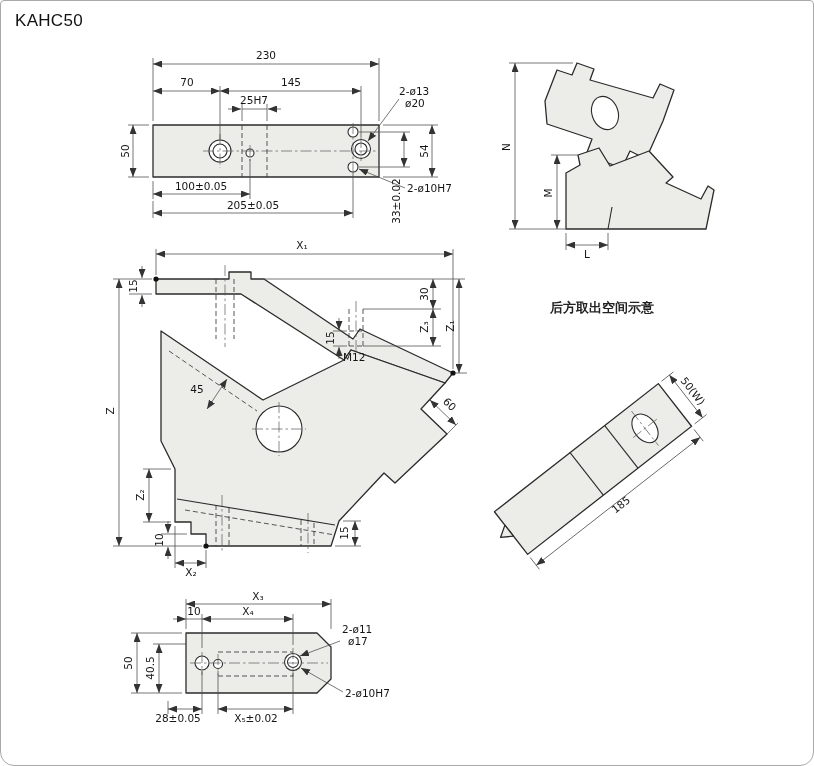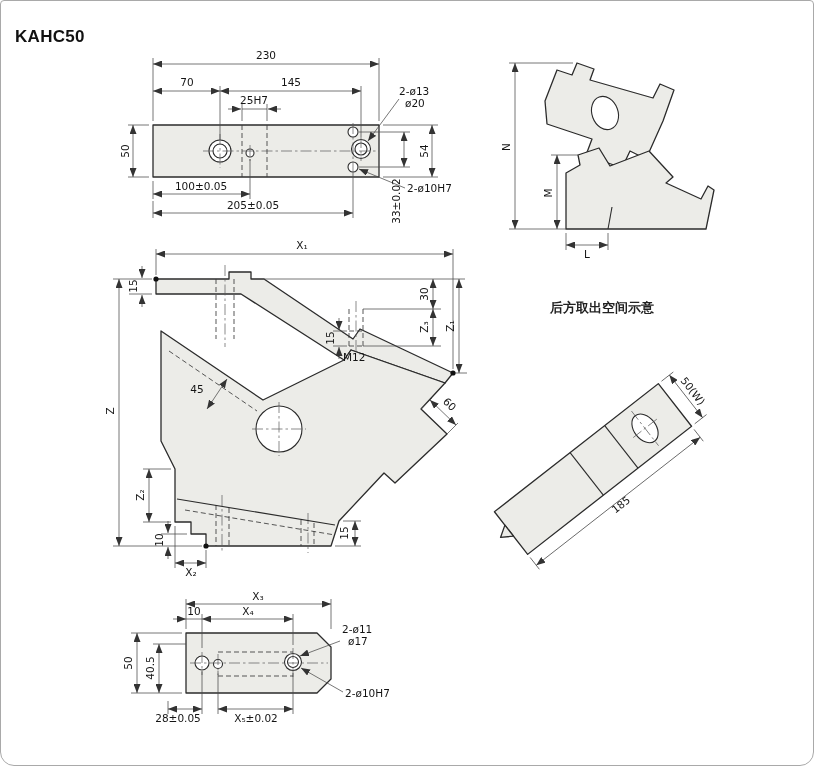--- a/index.html
+++ b/index.html
@@ -2,23 +2,23 @@
 <html><head>
 <meta charset="utf-8">
 <style>
   html,body{margin:0;padding:0;background:#fff;}
   .page{
     position:relative;width:814px;height:766px;box-sizing:border-box;
     background:#fff;border:1px solid #a9a9a9;border-radius:4px 4px 14px 14px;
     font-family:"DejaVu Sans",sans-serif;overflow:hidden;
   }
   .title{
-    position:absolute;top:26px;left:14px;
+    position:absolute;top:10px;left:14px;
     font-family:"Liberation Sans","DejaVu Sans",sans-serif;
-    font-weight:700;font-size:17px;color:#111;letter-spacing:.3px;
+    font-weight:400;font-size:17px;color:#111;letter-spacing:.3px;
   }
   svg{position:absolute;top:0;left:0;}
   .part{fill:#ECECE8;stroke:#2b2b2b;stroke-width:1.3;stroke-linejoin:round;}
   .hole{fill:#ffffff;stroke:#2b2b2b;stroke-width:1.1;}
   .edge{fill:none;stroke:#2b2b2b;stroke-width:1.1;}
   .thin{fill:none;stroke:#4a4a4a;stroke-width:0.75;}
   .hid{fill:none;stroke:#3a3a3a;stroke-width:0.85;stroke-dasharray:5 3;}
   .cl{fill:none;stroke:#5a5a5a;stroke-width:0.7;stroke-dasharray:11 3 2.5 3;}
   .dot{fill:#111;stroke:none;}
   text.lbl{font:10.5px "DejaVu Sans",sans-serif;fill:#141414;text-anchor:middle;}

